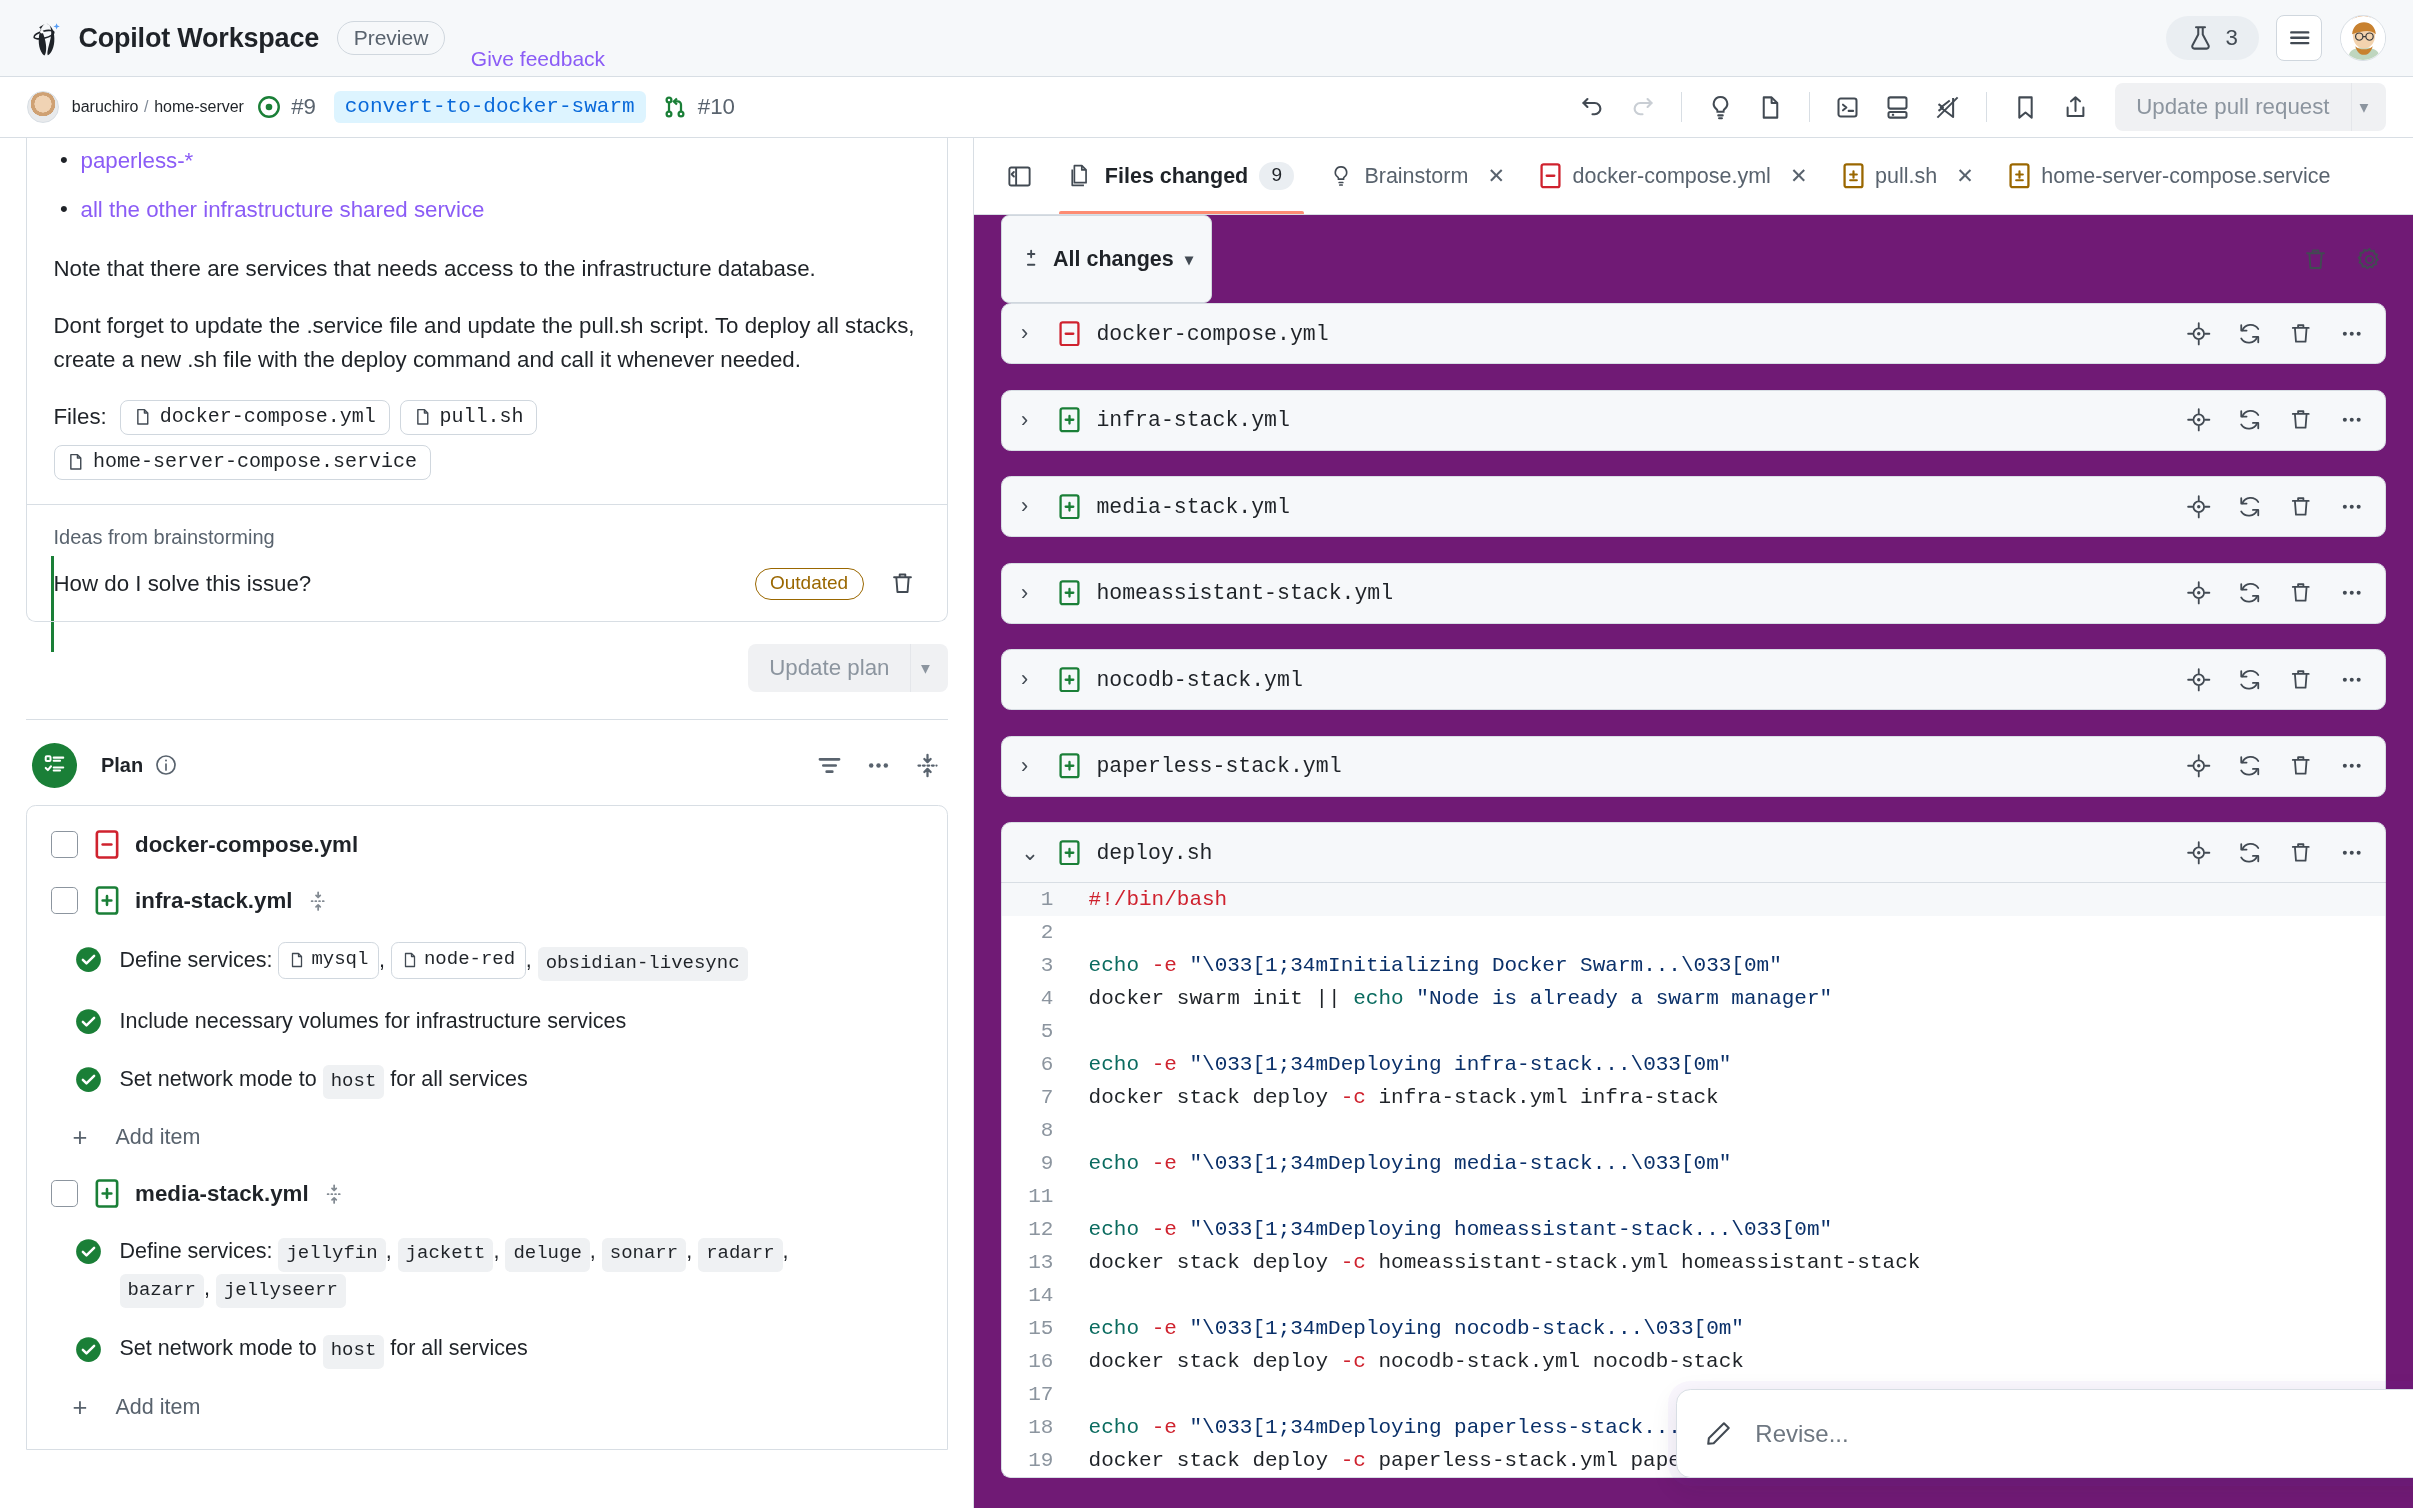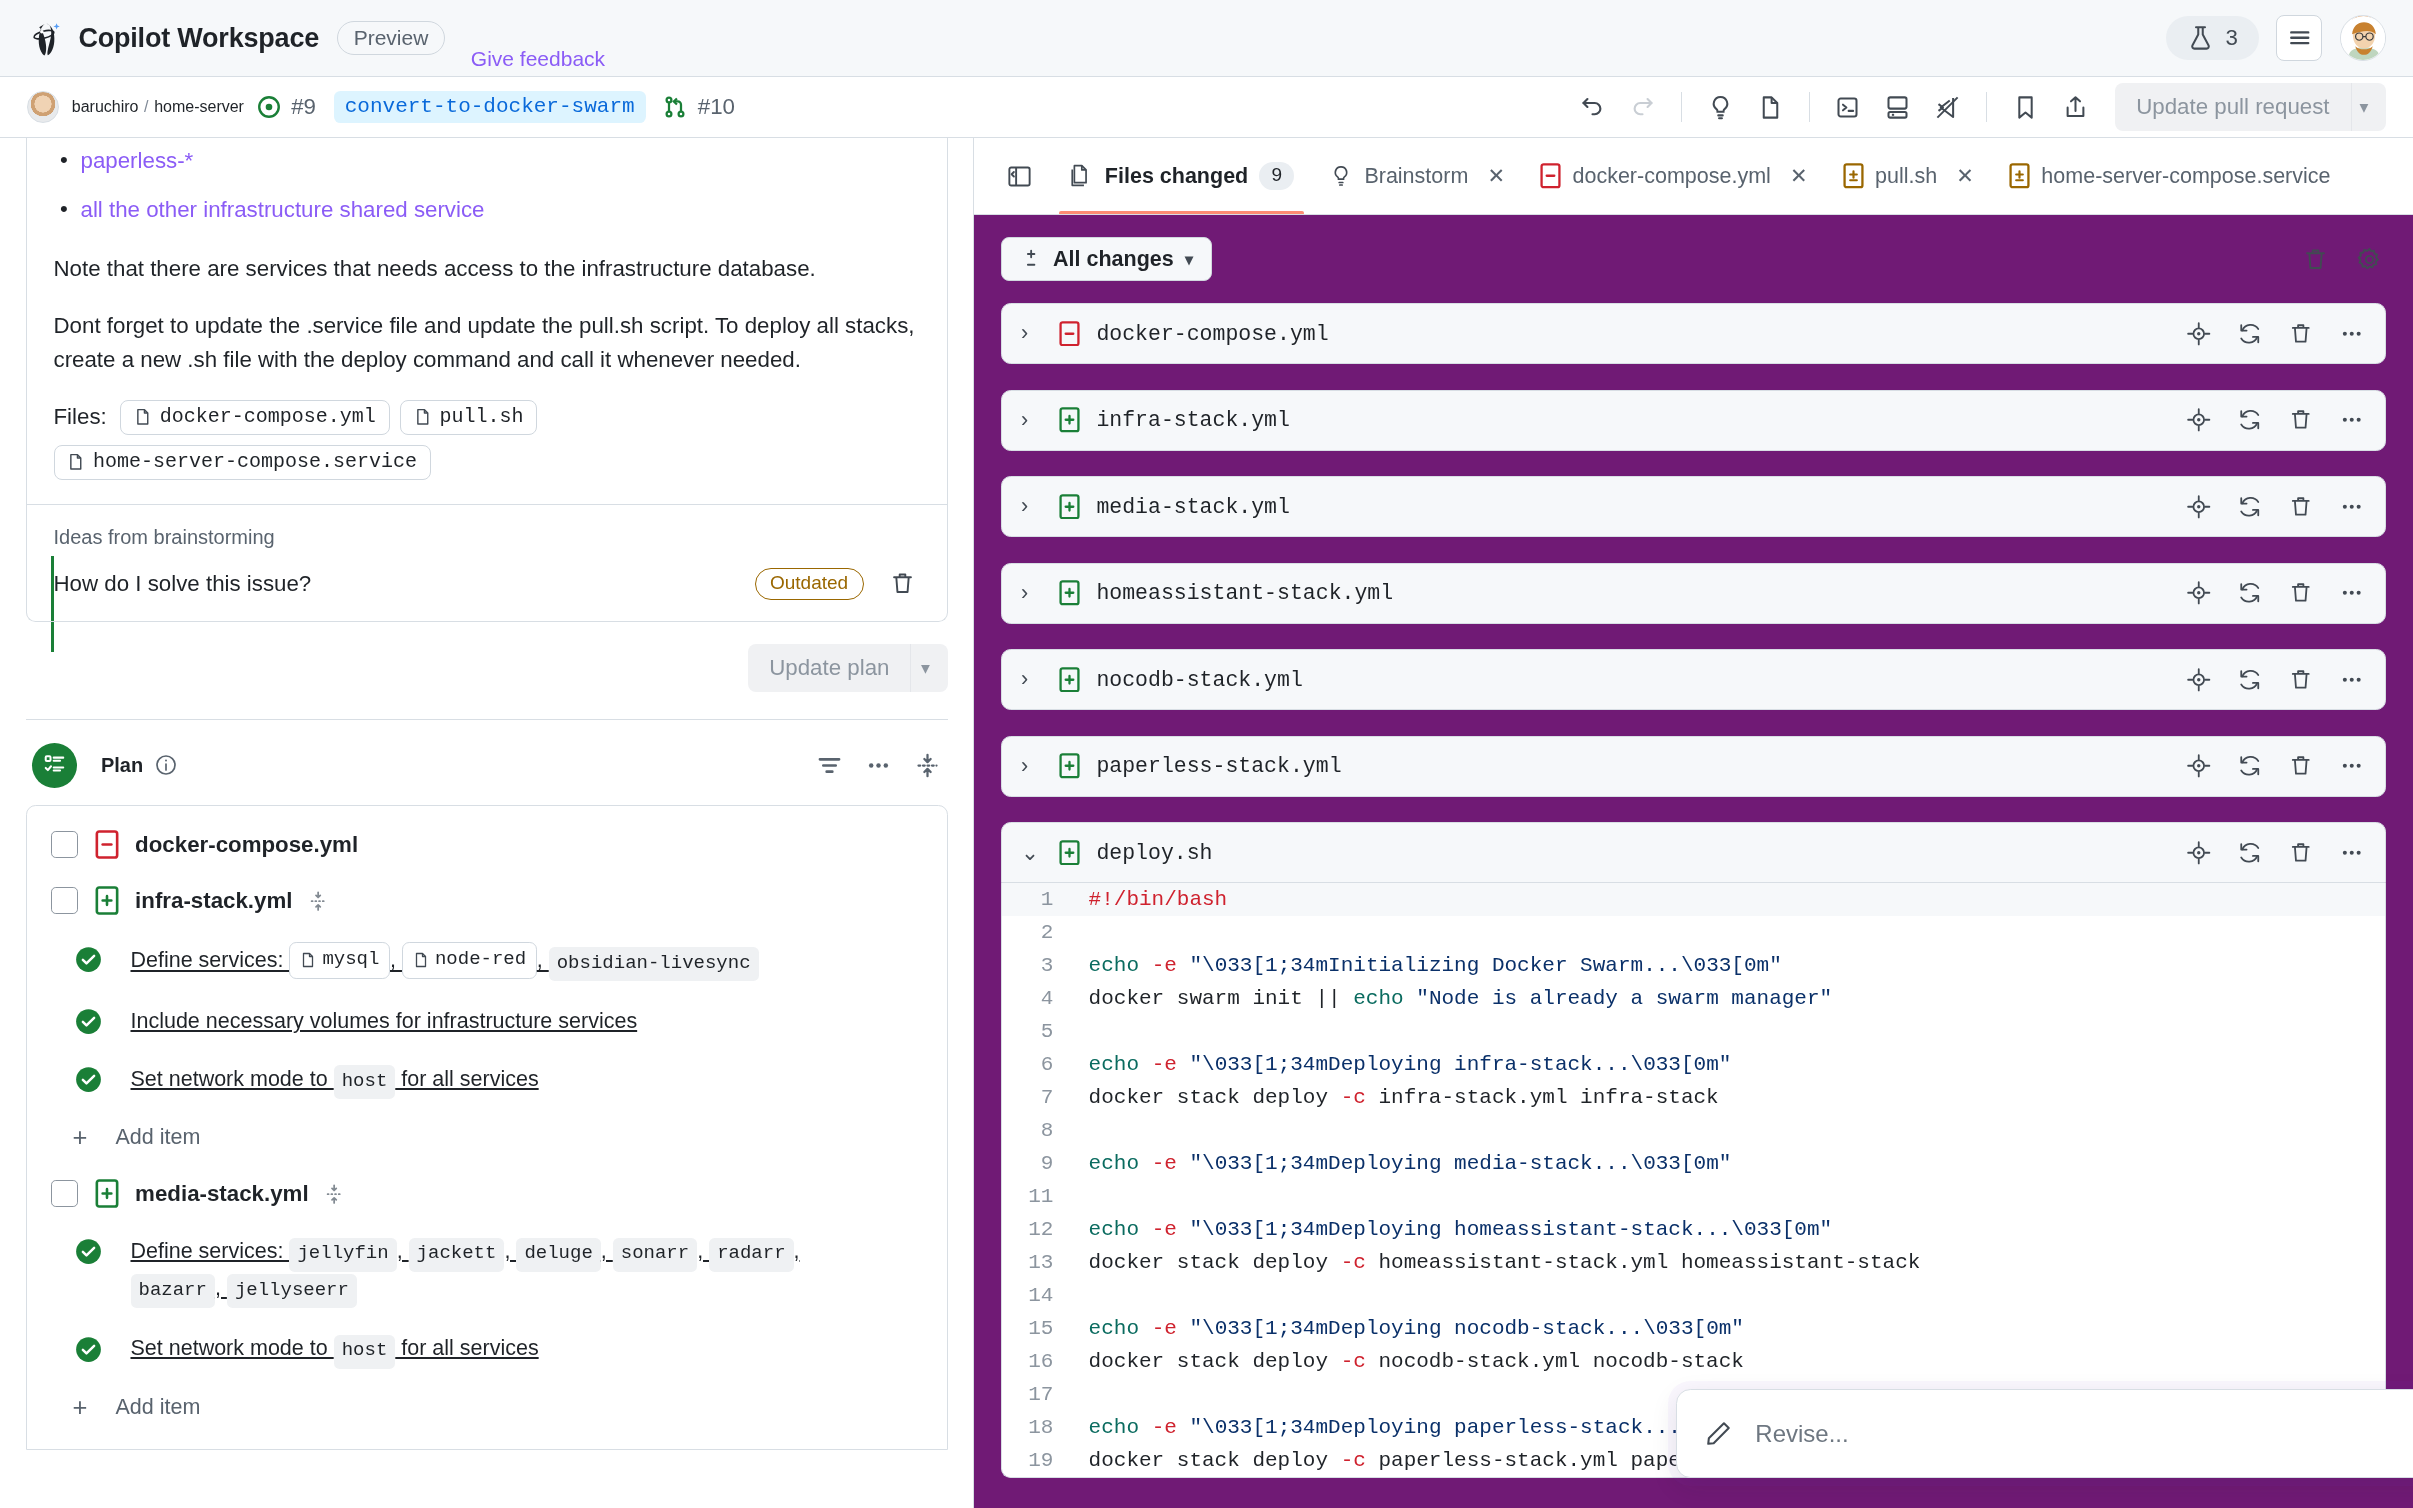--- a/index.html
+++ b/index.html
@@ -144,21 +144,21 @@
   .pf-checkbox {
     width: 27px; height: 27px; border: 1.2px solid #8c959f; border-radius: 4.8px; flex:0 0 27px;
   }
   .pf-badge {
     width: 24px; height: 29px; margin-left: 17.6px; position: relative; flex: 0 0 24px;
   }
   .pf-name { font-size: 22.3px; font-weight: bold; color: #1f2328; margin-left: 16px; }
   .pf-drag { margin-left: 14.4px; opacity: .75; }
   .plan-item { display: flex; align-items: flex-start; padding: 0 27px 0 48px; margin-bottom: 24px; }
   .check-circle { width: 27px; height: 27px; flex: 0 0 27px; margin-top: 3.2px; }
-  .pi-text { font-size: 21.5px; color: #1f2328; margin-left: 29px; line-height: 1.55; text-decoration: underline; }
+  .pi-text { font-size: 21.5px; color: #1f2328; margin-left: 18px; line-height: 1.55; }
   .code-chip {
     display: inline-flex; align-items: center; gap: 6.4px;
     background: #eff1f3; border-radius: 5.6px; padding: 1.6px 8px 3.2px;
     font-family: "Liberation Mono", monospace; font-size: 19px; color: #1f2328;
   }
   .code-chip.bordered { background: #fff; border: 0.8px solid #d0d7de; border-radius: 7.2px; padding: 1.6px 9.6px 3.2px; }
   .add-item { display: flex; align-items: center; padding: 0 27px 0 46px; margin-bottom: 27px; }
   .add-item .plus { font-size: 25.5px; color: #59636e; width: 27px; }
   .add-item .lbl { font-size: 21.5px; color: #59636e; margin-left: 16px; }
 
@@ -179,21 +179,21 @@
     content: ""; position: absolute; left: 8px; right: 8px; bottom: -0.8px;
     height: 4px; background: #fd8c73; border-radius: 2.4px;
   }
   .count-pill {
     background: #eaeef2; color: #1f2328; border-radius: 24px;
     padding: 2.4px 12px 4px; font-size: 19px; font-weight: normal;
   }
   .tab-x { margin-left: 8px; color: #59636e; font-size: 21px; }
 
   #changes-toolbar {
-    height: 88px; display: flex; align-items: center; padding: 0 30px 0 27px;
+    height: 88px; display: flex; padding: 0 30px 0 27px;
   }
   .all-changes-btn {
     display: flex; align-items: center; gap: 11.2px;
     border: 0.8px solid #d0d7de; border-radius: 8px; padding: 8.8px 17.6px;
     background: #f6f8fa; font-size: 21.5px; color: #1f2328; font-weight: bold;
   }
   .toolbar-right { margin-left: auto; display: flex; align-items: center; gap: 27px; }
 
   .file-list { padding: 0 27px; }
   .file-row {

